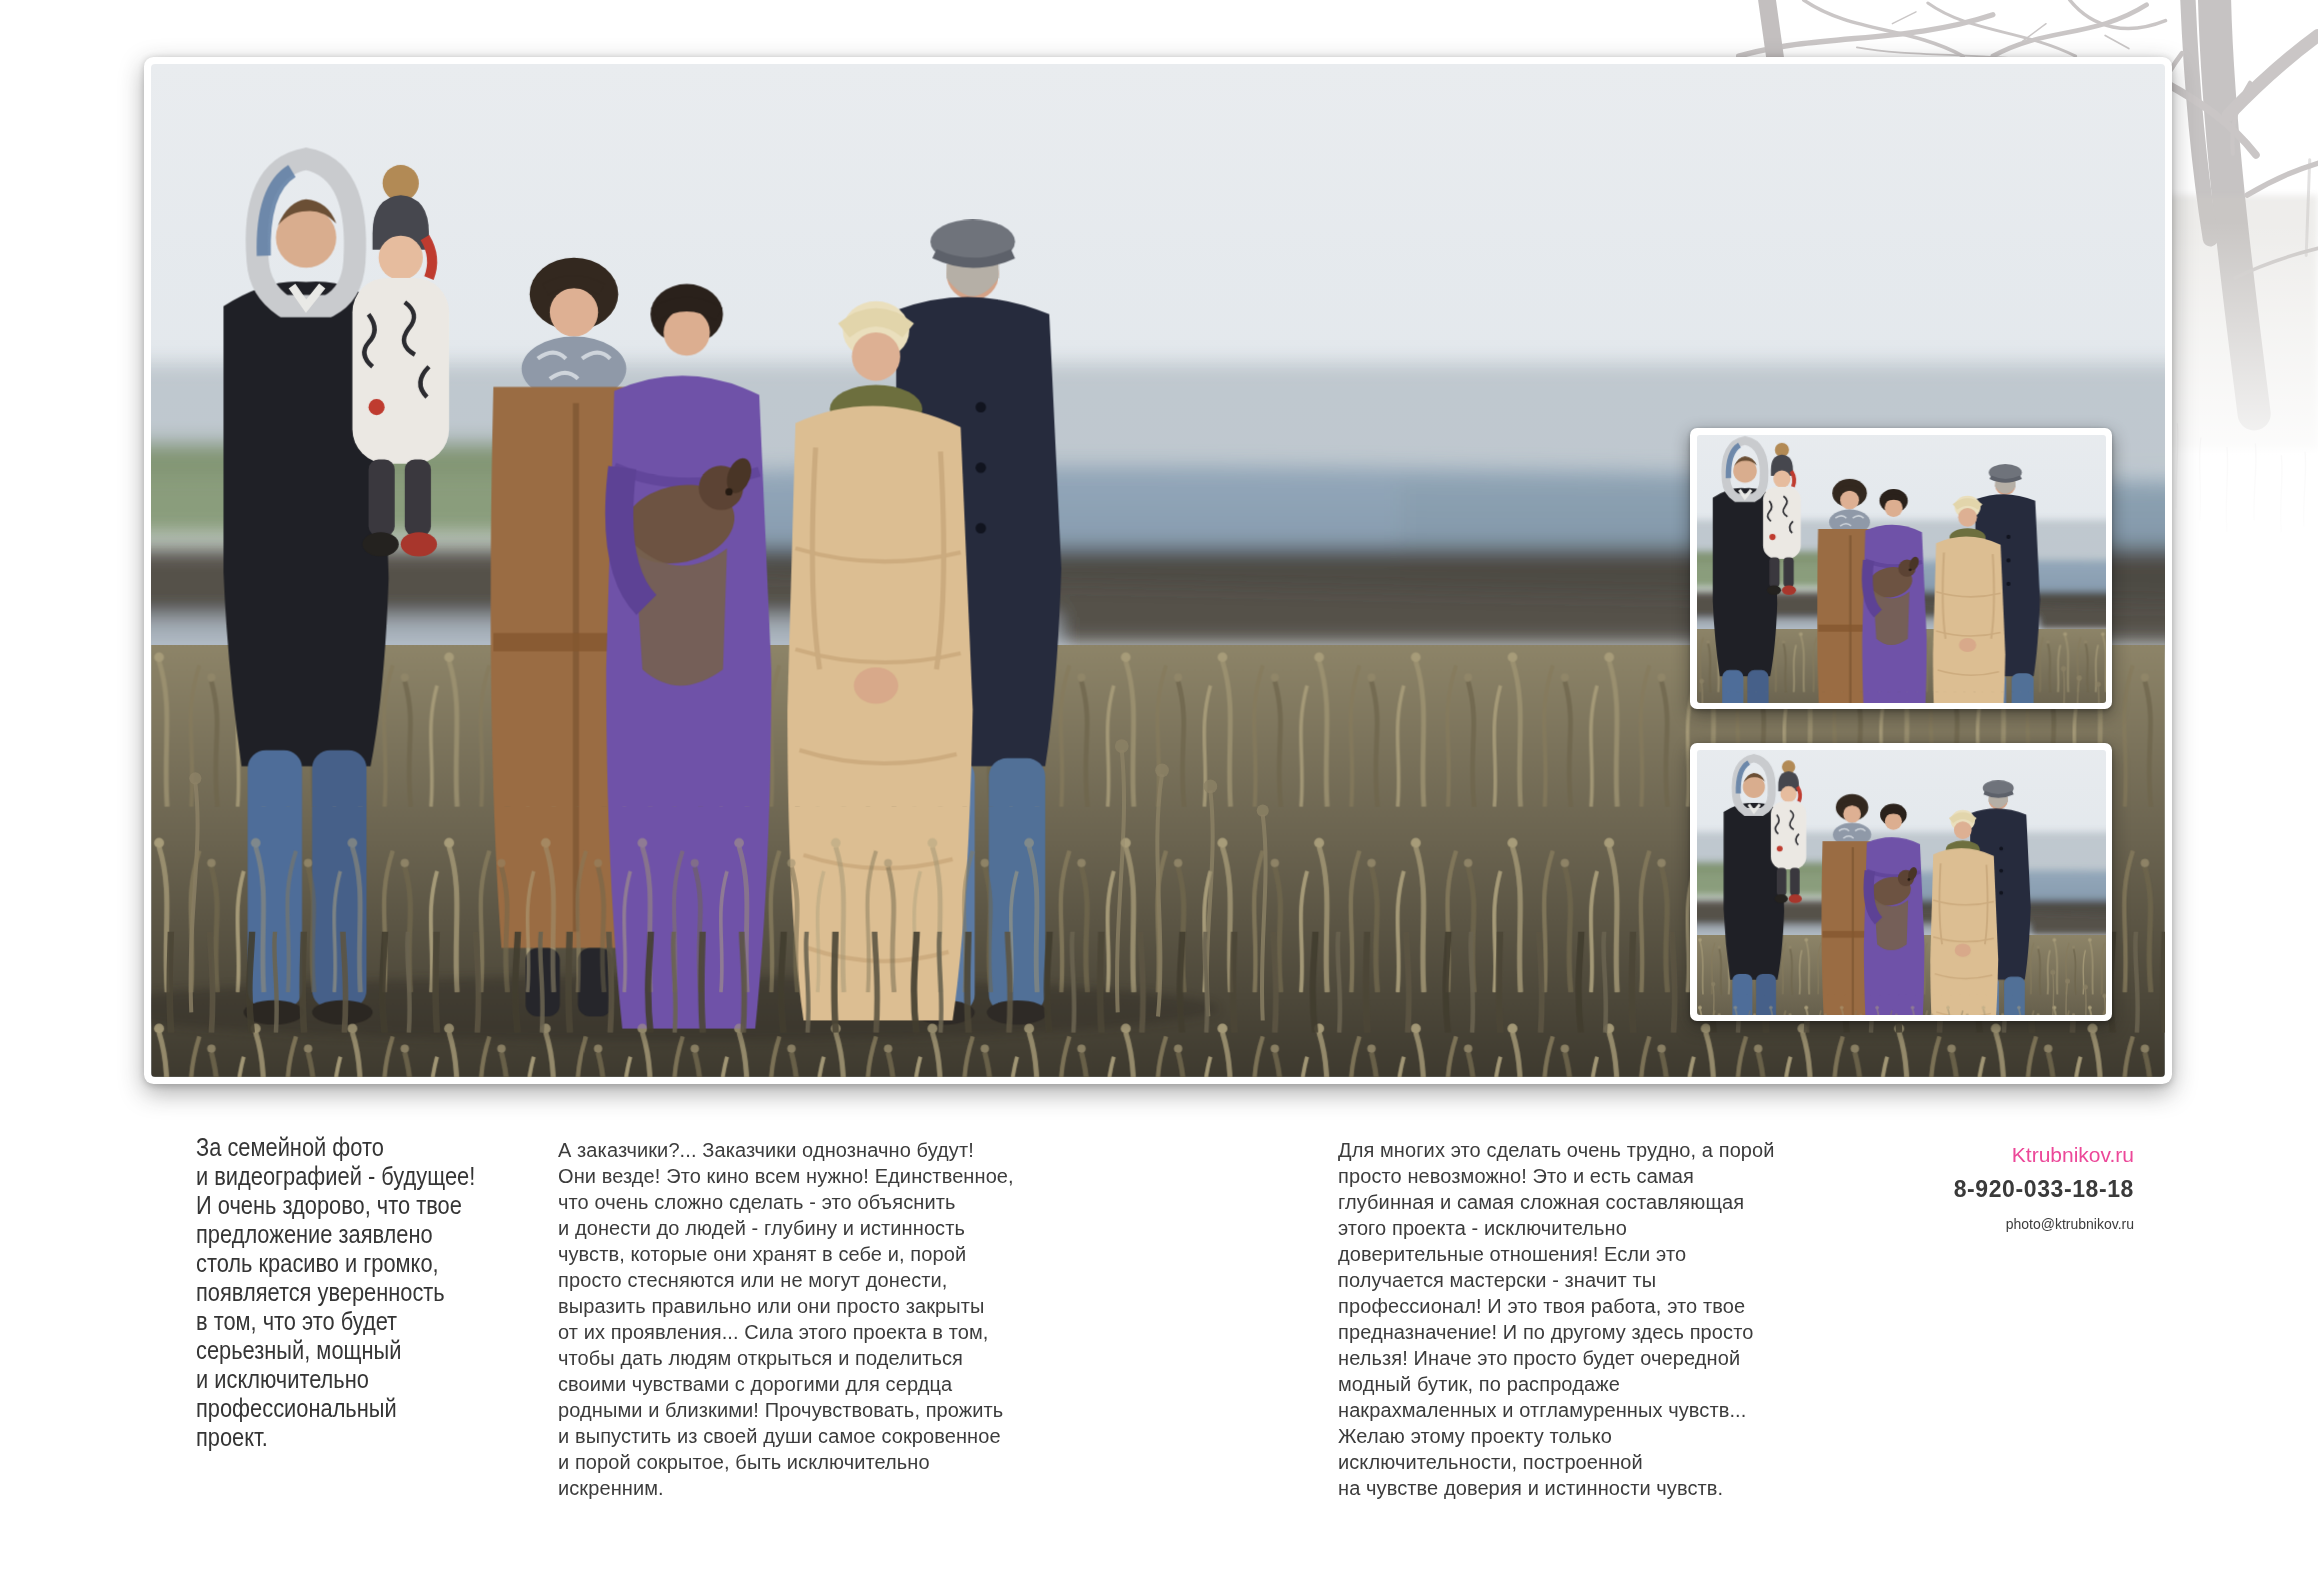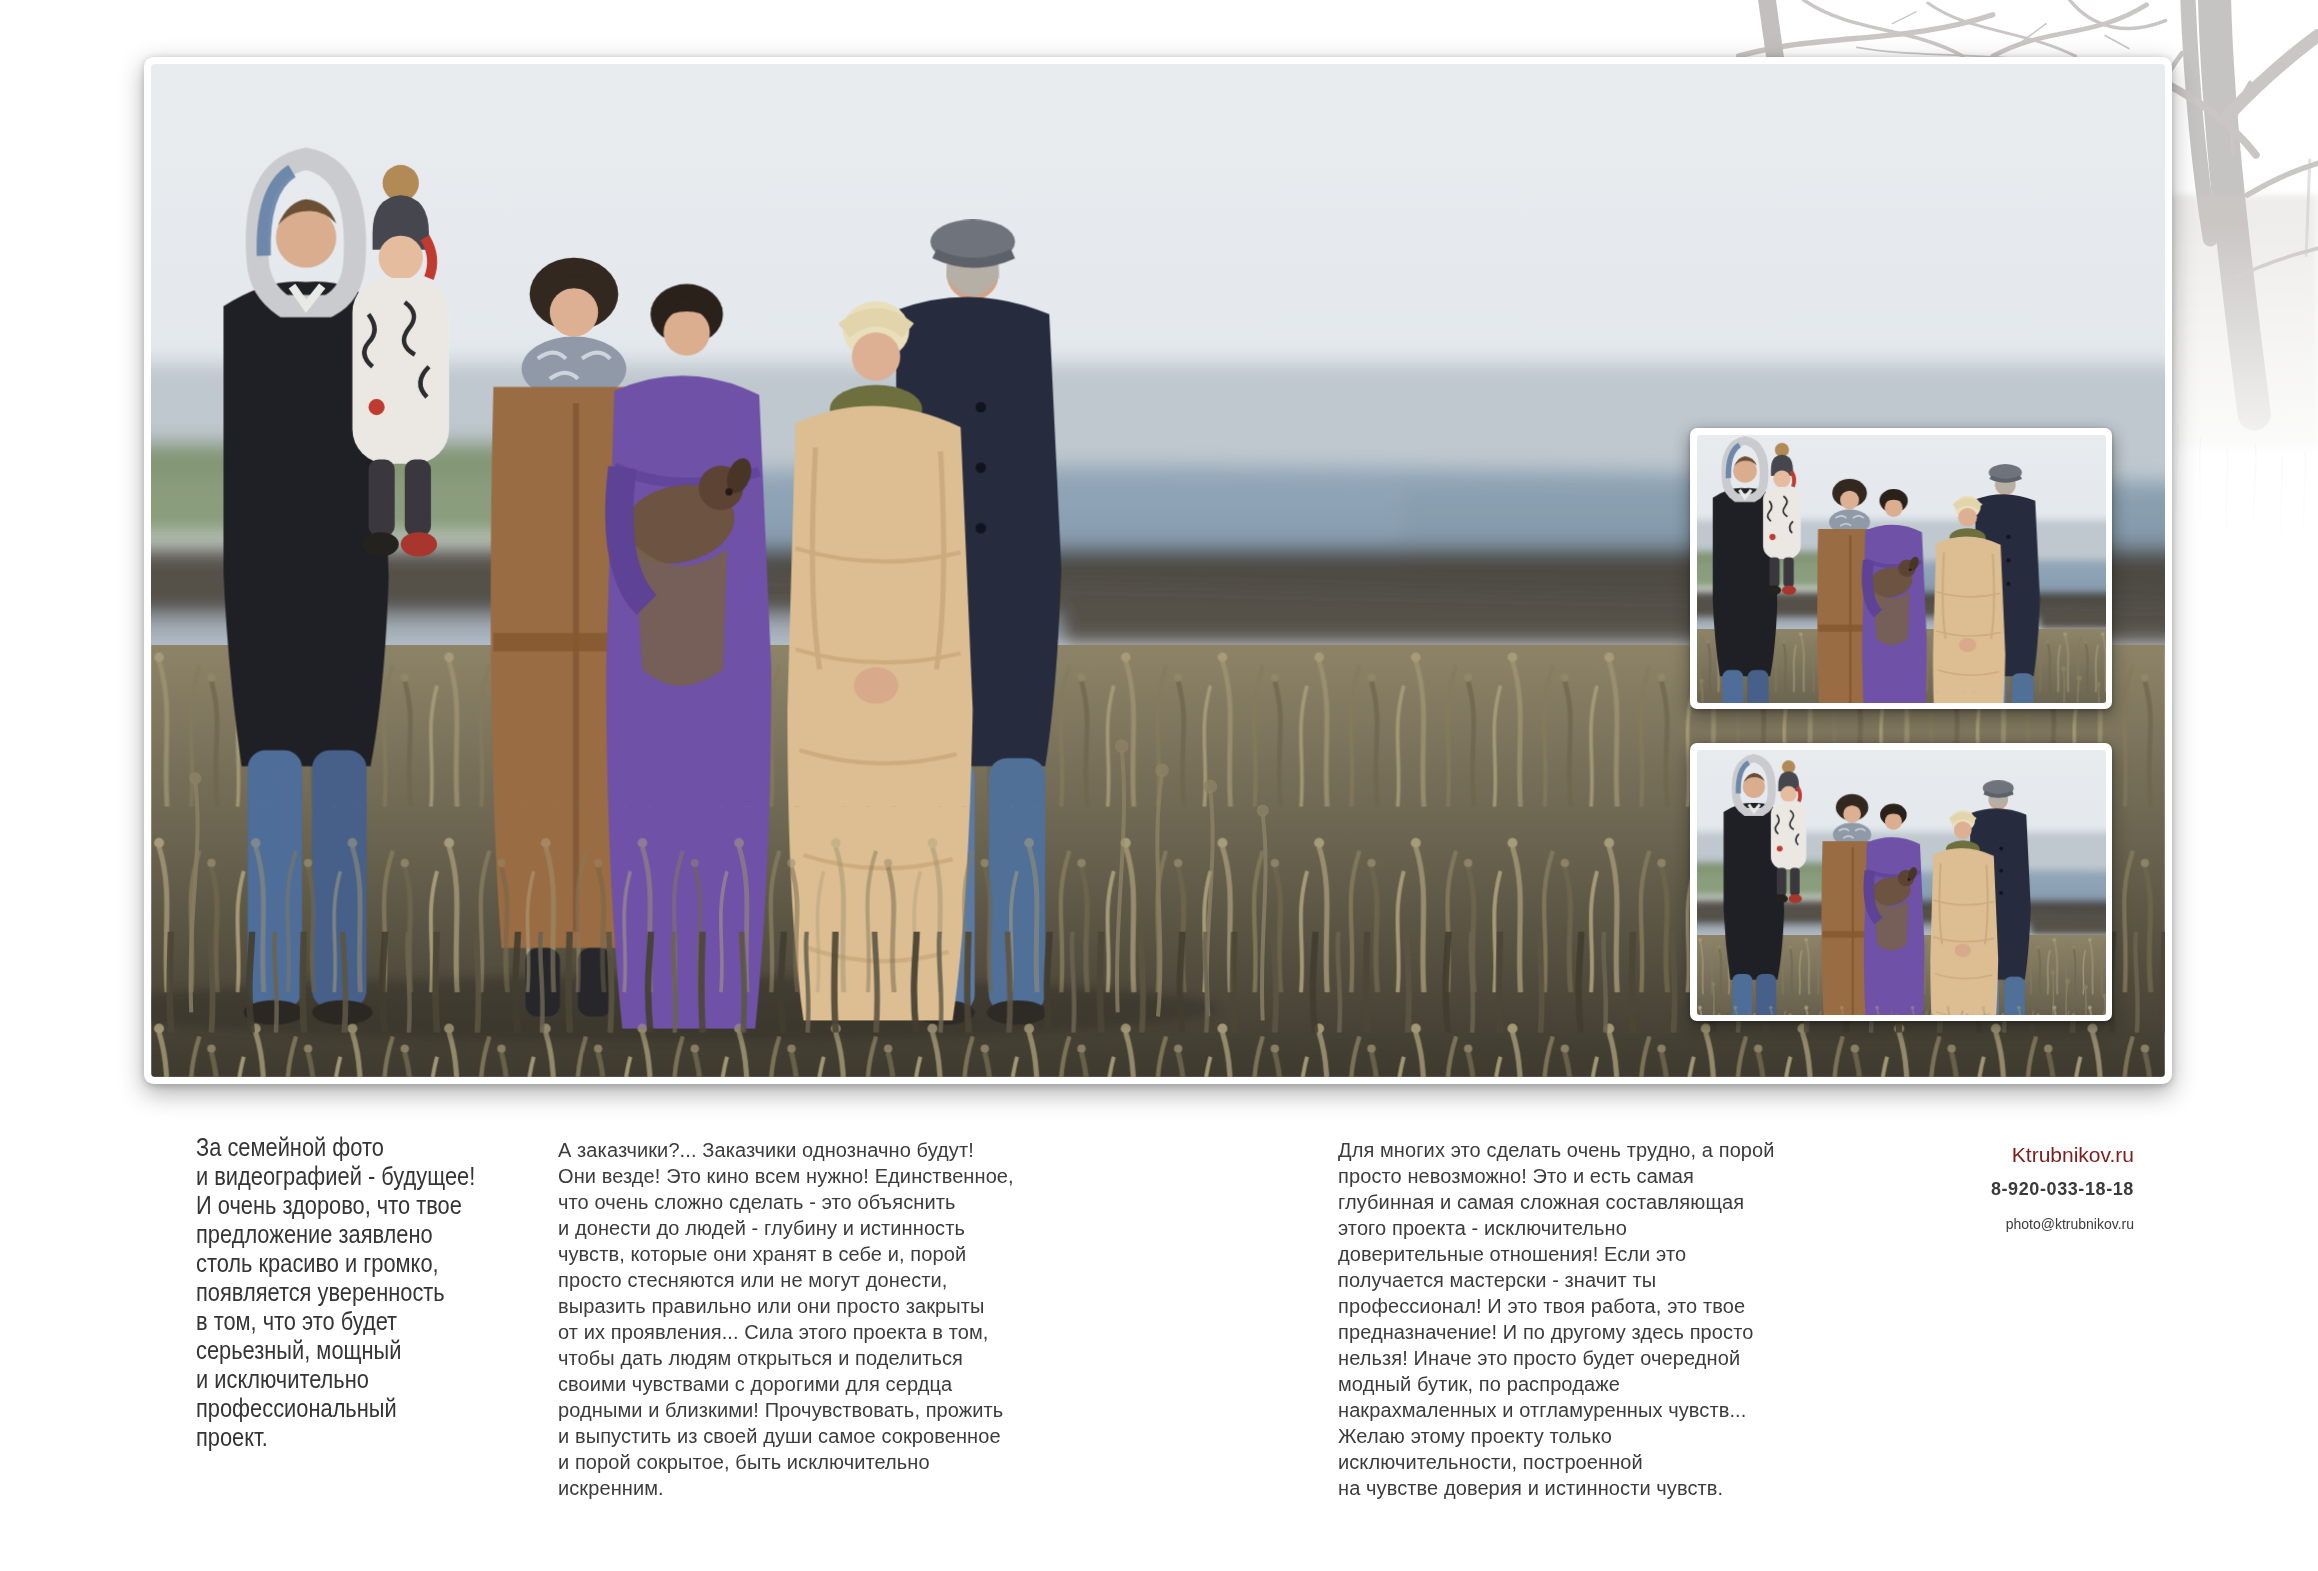--- a/index.html
+++ b/index.html
@@ -47,22 +47,22 @@
     font-size:26px; line-height:29px; letter-spacing:0;
     transform:scaleX(.84); transform-origin:0 0;
     color:#353535;
   }
   .col-mid{left:558px; top:1137px; width:491px;}
   .col-right{left:1338px; top:1137px; width:491px;}
   
   .contact{
     position:absolute; right:205px; top:1138px; text-align:right; z-index:1;
   }
-  .contact-site{font-size:21px; line-height:34px; color:#7f1d1d;}
-  .contact-phone{font-size:18px; line-height:35px; font-weight:bold; letter-spacing:0.6px; color:#3a3a3a;}
+  .contact-site{font-size:21px; line-height:34px; color:#ec4899;}
+  .contact-phone{font-size:23px; line-height:35px; font-weight:bold; letter-spacing:0.6px; color:#3a3a3a;}
   .contact-email{font-size:14px; line-height:35px; color:#3c3c3c;}
 </style>
 </head>
 <body>
 
 <svg width="0" height="0" style="position:absolute" aria-hidden="true">
   <defs>
     <linearGradient id="skyG" x1="0" y1="0" x2="0" y2="1">
       <stop offset="0" stop-color="#e9ecef"></stop>
       <stop offset="0.65" stop-color="#dde4ea"></stop>

